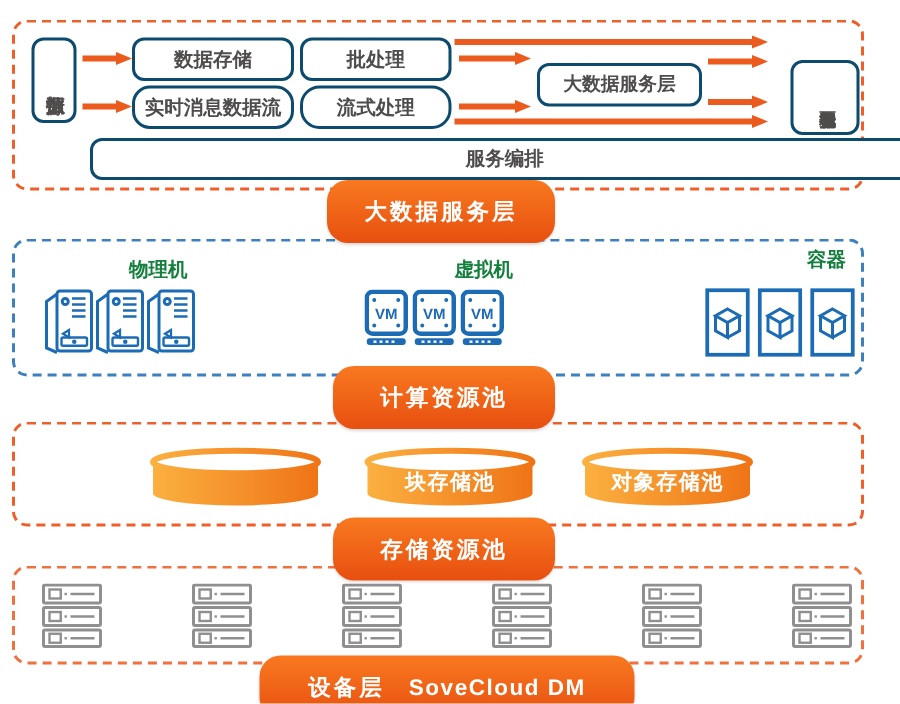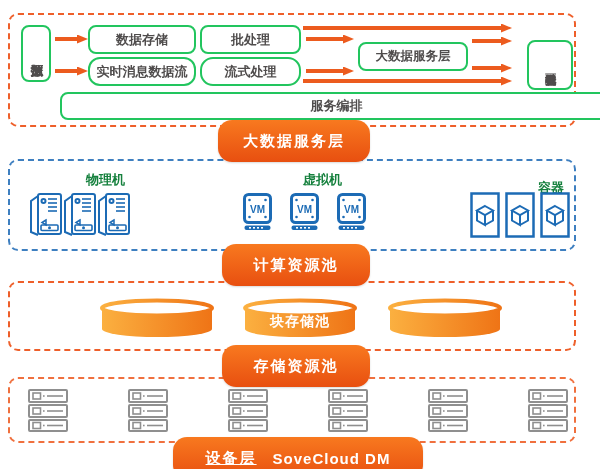--- a/index.html
+++ b/index.html
@@ -14,23 +14,23 @@
 
   .pill { position:absolute; height:42px; border-radius:14px; z-index:6;
     background:linear-gradient(180deg,#f8791f,#e84f10);
     color:#fff; font-weight:bold; font-size:15px; letter-spacing:2px;
     display:flex; align-items:center; justify-content:center;
     box-shadow:0 1px 2px rgba(0,0,0,.15); }
   .pill-1 { left:218px; top:120px; width:152px; }
   .pill-2 { left:222px; top:244px; width:148px; }
   .pill-3 { left:222px; top:345px; width:148px; }
   .pill-4 { left:173px; top:437px; width:250px; letter-spacing:1px; }
-  .pill-4 .cn { margin-right:16px; letter-spacing:2px;text-decoration:underline; }
-
-  .fbox { position:absolute; background:#fff; border:2px solid #22c55e; border-radius:8px;
+  .pill-4 .cn { margin-right:16px; letter-spacing:2px; }
+
+  .fbox { position:absolute; background:#fff; border:2px solid #0c4a6e; border-radius:8px;
     color:#4f4c4c; font-size:13px; font-weight:600;
     display:flex; align-items:center; justify-content:center; text-align:center; z-index:2; }
   .vtext { writing-mode:vertical-rl; text-orientation:upright; line-height:1.1; }
   .box-src  { left:21px;  top:25px; width:30px;  height:57px; font-size:12.5px; }
   .box-a    { left:88px;  top:25px; width:108px; height:29px; }
   .box-b    { left:88px;  top:57px; width:108px; height:29px;border-radius:12px; }
   .box-c    { left:200px; top:25px; width:101px; height:29px; }
   .box-d    { left:200px; top:57px; width:101px; height:29px;border-radius:13px; }
   .box-e    { left:358px; top:42px; width:110px; height:29px; font-size:12.5px; }
   .box-viz  { left:527px; top:40px; width:46px;  height:50px; font-size:11px; line-height:1.05; }
@@ -85,21 +85,21 @@
     <line x1="472" y1="68" x2="502" y2="68"></line>
   </g>
 </svg>
 
 <div class="pill pill-1">大数据服务层</div>
 
 <div class="section s2"></div>
 
 <div class="grp-label" style="left:35px; top:171px;">物理机</div>
 <div class="grp-label" style="left:252px; top:171px;">虚拟机</div>
-<div class="grp-label" style="left:474px; top:179px;">容器</div>
+<div class="grp-label" style="left:474px; top:164px;">容器</div>
 
 <div class="icon-row" style="left:29px; top:192px; gap:0;">
   <svg width="34" height="44" viewBox="0 0 34 44">
     <g fill="none" stroke="#1c6bb5" stroke-width="2">
       <path d="M9 4 L2 9 V40 L9 43"></path>
       <rect x="9" y="2" width="23" height="40" rx="2" fill="#fff"></rect>
       <circle cx="14.5" cy="9" r="2"></circle>
       <g stroke-width="1.6">
           <line x1="19" y1="7" x2="28" y2="7"></line>
           <line x1="19" y1="11" x2="28" y2="11"></line>
@@ -138,21 +138,21 @@
         <line x1="19" y1="15" x2="28" y2="15"></line>
           <line x1="19" y1="19" x2="28" y2="19"></line>
         </g>
       <path d="M17 28 l-4 2.5 l4 2.5 z" stroke-width="1.5"></path>
       <rect x="12" y="33" width="17" height="5.5" rx="1" stroke-width="1.6"></rect>
       <circle cx="20.5" cy="35.8" r="1.5" fill="#1c6bb5" stroke="none"></circle>
     </g>
   </svg>
 </div>
 
-<div class="icon-row" style="left:243px; top:193px; gap:18px;">
+<div class="icon-row" style="left:243px; top:193px; gap:3px;">
   <svg width="29" height="38" viewBox="0 0 29 38">
     <rect x="1.5" y="1.5" width="26" height="28" rx="4" fill="#fff" stroke="#1c6bb5" stroke-width="3"></rect>
     <g fill="#1c6bb5">
         <circle cx="6.5" cy="7" r="1.3"></circle>
         <circle cx="22.5" cy="7" r="1.3"></circle>
       <circle cx="6.5" cy="24" r="1.3"></circle>
         <circle cx="22.5" cy="24" r="1.3"></circle>
       </g>
     <text x="14.5" y="19.5" text-anchor="middle" font-size="10" font-weight="bold" fill="#1c6bb5">VM</text>
     <rect x="1.5" y="32.5" width="26" height="4.5" rx="2" fill="#1c6bb5"></rect>
@@ -241,20 +241,21 @@
     <path d="M3 10 L3 31 A55 8 0 0 0 113 31 L113 10 Z" fill="url(#cylGrad)"></path>
     <ellipse cx="58" cy="10" rx="55" ry="7.5" fill="#fff" stroke="url(#cylGrad)" stroke-width="4"></ellipse>
   </svg>
   <span class="cyl-label">块存储池</span>
 </div>
 <div class="cylinder" style="left:387px;">
   <svg width="116" height="42" viewBox="0 0 116 42">
     <path d="M3 10 L3 31 A55 8 0 0 0 113 31 L113 10 Z" fill="url(#cylGrad)"></path>
     <ellipse cx="58" cy="10" rx="55" ry="7.5" fill="#fff" stroke="url(#cylGrad)" stroke-width="4"></ellipse>
   </svg>
+  <span class="cyl-label">对象存储池</span>
 </div>
 
 <div class="pill pill-3">存储资源池</div>
 
 <div class="section s4"></div>
 
 <div class="icon-row" style="left:28px; top:389px; gap:60px;">
   <svg width="40" height="43" viewBox="0 0 40 43">
     <g fill="#fff" stroke="#8f8f8f" stroke-width="2">
       <rect x="1" y="1" width="38" height="12" rx="1"></rect>

